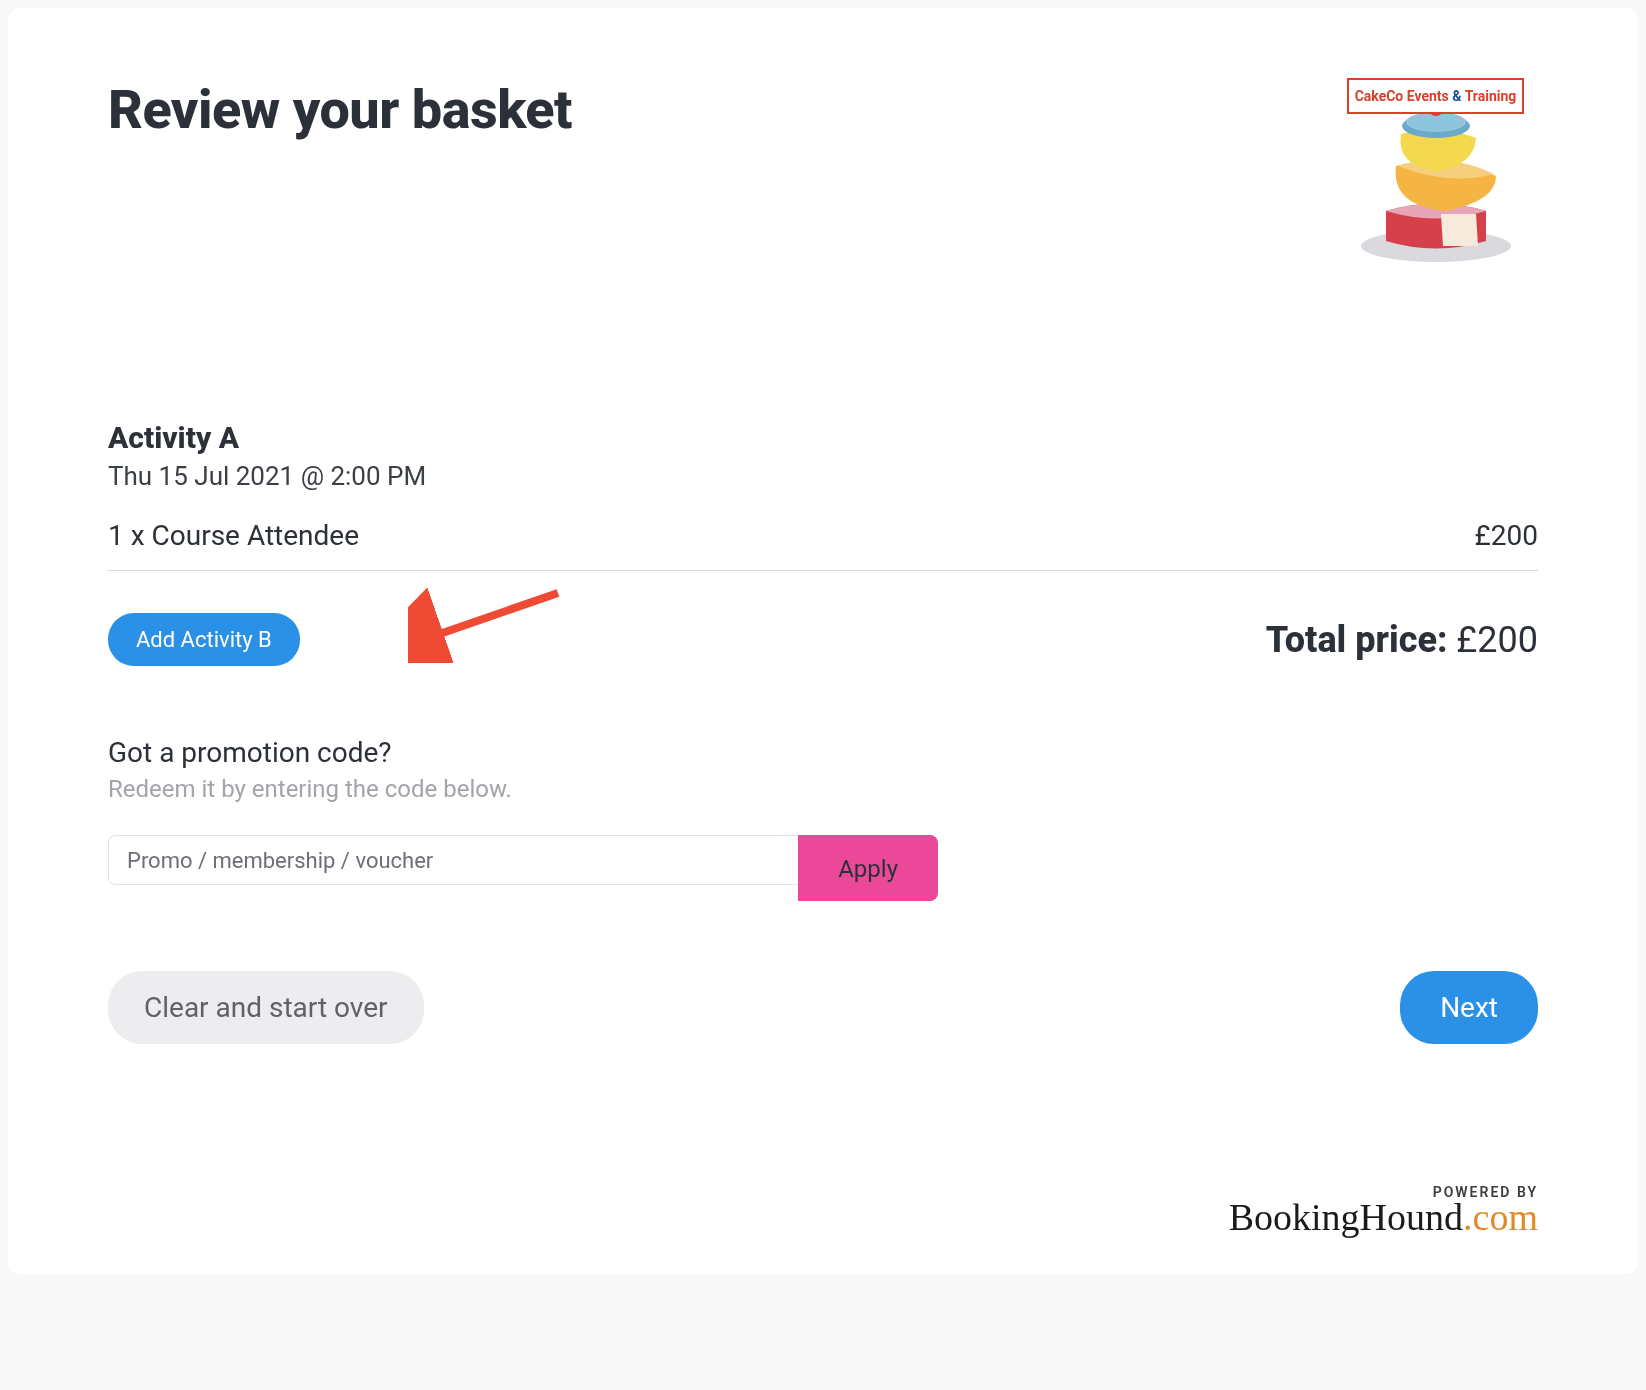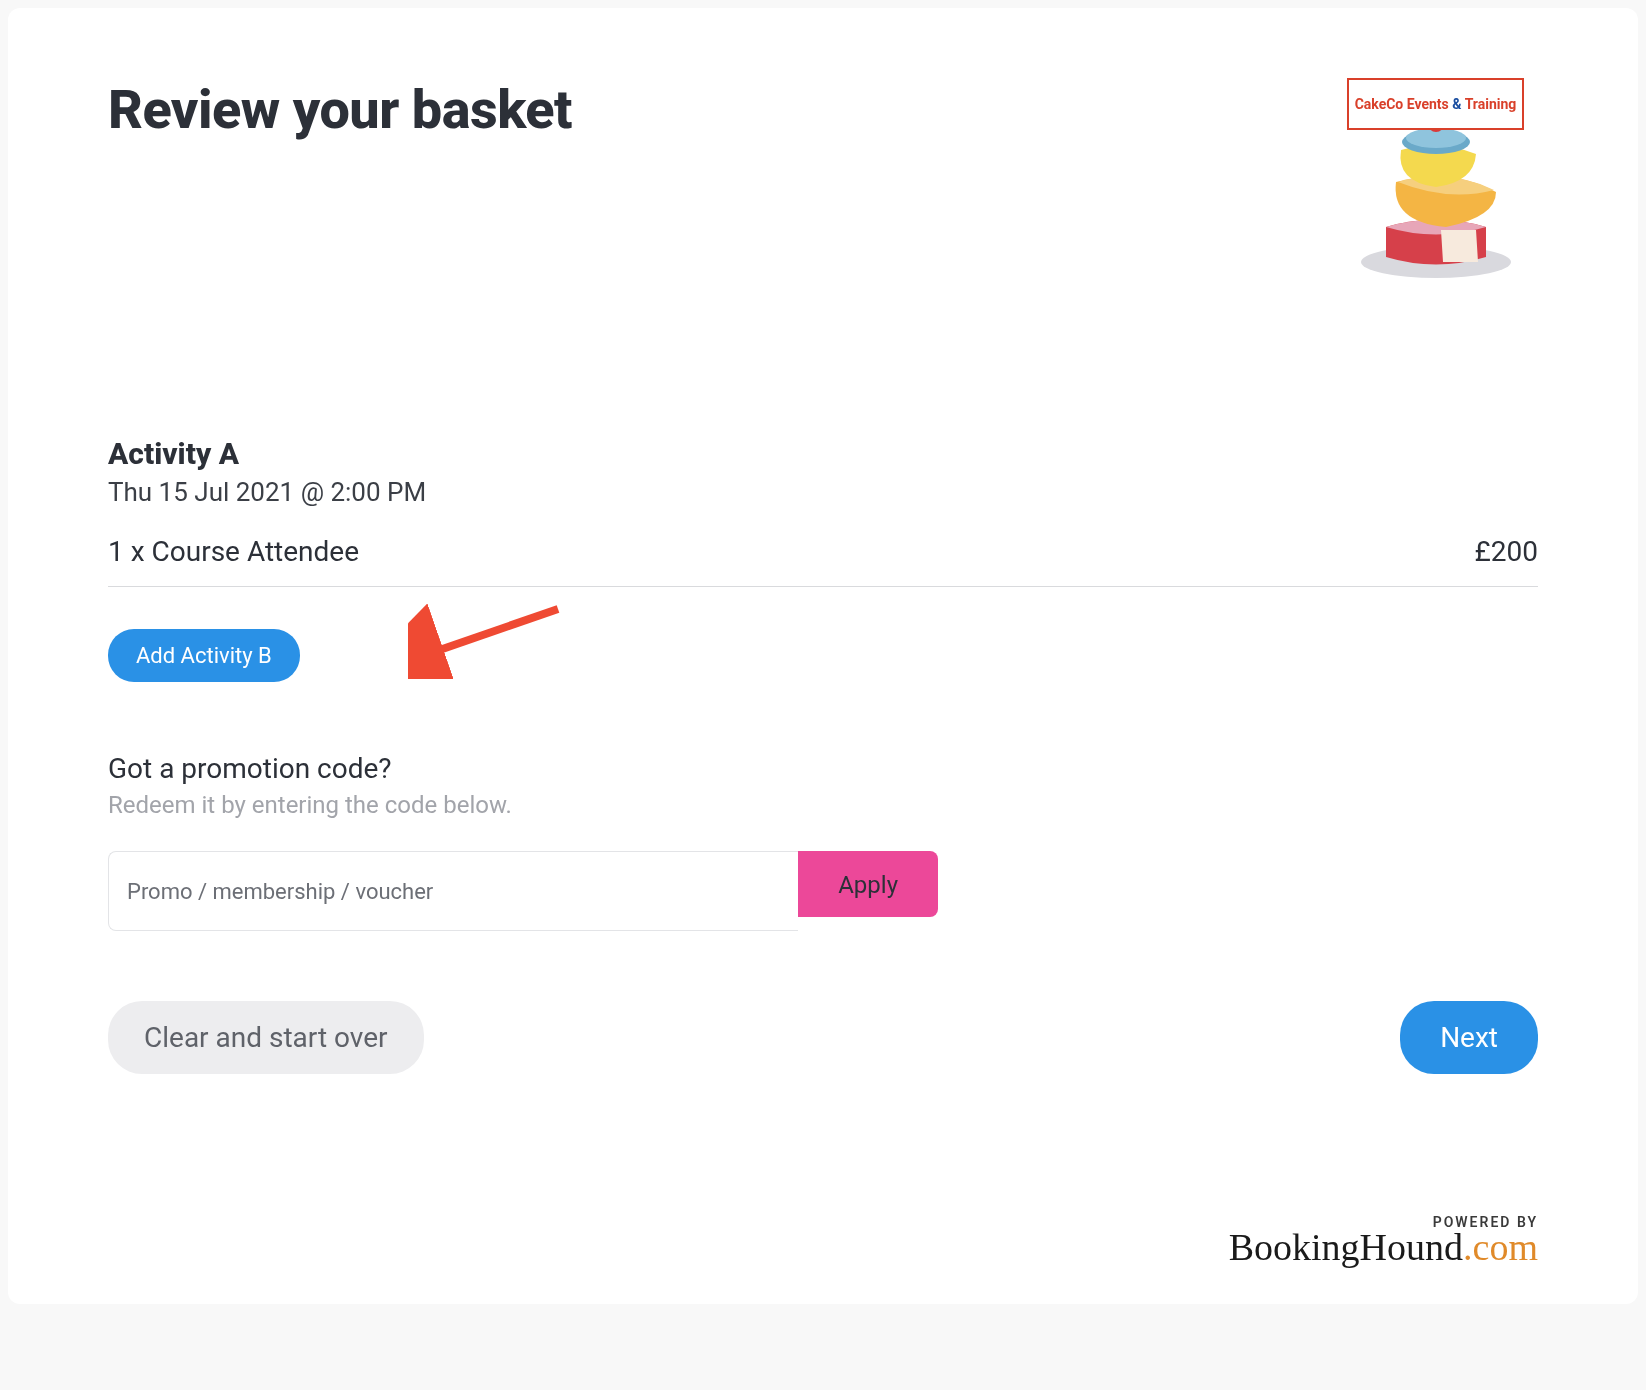--- a/index.html
+++ b/index.html
@@ -30,21 +30,21 @@
     .logo-wrap {
       width: 205px;
       text-align: center;
       position: relative;
     }
     .logo-badge {
       border: 2px solid #d9402a;
       color: #d9402a;
       font-weight: 700;
       font-size: 14px;
-      padding: 16px 6px;
+      padding: 8px 6px;
       display: inline-block;
       background: #fff;
       position: relative;
       z-index: 2;
     }
     .logo-badge .amp { color: #1a4ea0; font-weight: 700; }
     .stack-svg { margin-top: -18px; }
     .activity-block { margin-top: 150px; }
     .activity-name {
       font-size: 30px;
@@ -125,21 +125,21 @@
     .input-row {
       display: flex;
       margin-top: 32px;
       max-width: 830px;
     }
     .promo-input {
       flex: 1;
       border: 1px solid #e3e4e7;
       border-right: none;
       border-radius: 8px 0 0 8px;
-      height: 80px;
+      height: 50px;
       padding: 0 18px;
       font-size: 22px;
       font-family: inherit;
       color: #2c3038;
     }
     .promo-input::placeholder { color: #6c6f76; }
     .footer-row {
       display: flex;
       justify-content: space-between;
       align-items: center;
@@ -211,20 +211,24 @@
 
       <svg class="arrow-svg" width="160" height="80" viewBox="0 0 160 80">
         <defs>
           <marker id="ah" markerWidth="12" markerHeight="12" refX="2" refY="6" orient="auto">
             <path d="M0,0 L12,6 L0,12 Z" fill="#ef4a33"></path>
           </marker>
         </defs>
         <line x1="150" y1="10" x2="20" y2="55" stroke="#ef4a33" stroke-width="8" marker-end="url(#ah)"></line>
       </svg>
 
+      <div class="total-price">
+        <span class="tp-label">Total price:</span>
+        <span>£200</span>
+      </div>
     </div>
   </div>
 
   <div class="promo-block">
     <div class="promo-heading">Got a promotion code?</div>
     <div class="promo-sub">Redeem it by entering the code below.</div>
 
     <div class="input-row">
       <input type="text" class="promo-input" placeholder="Promo / membership / voucher" style="">
       <button class="btn btn-apply">Apply</button>

